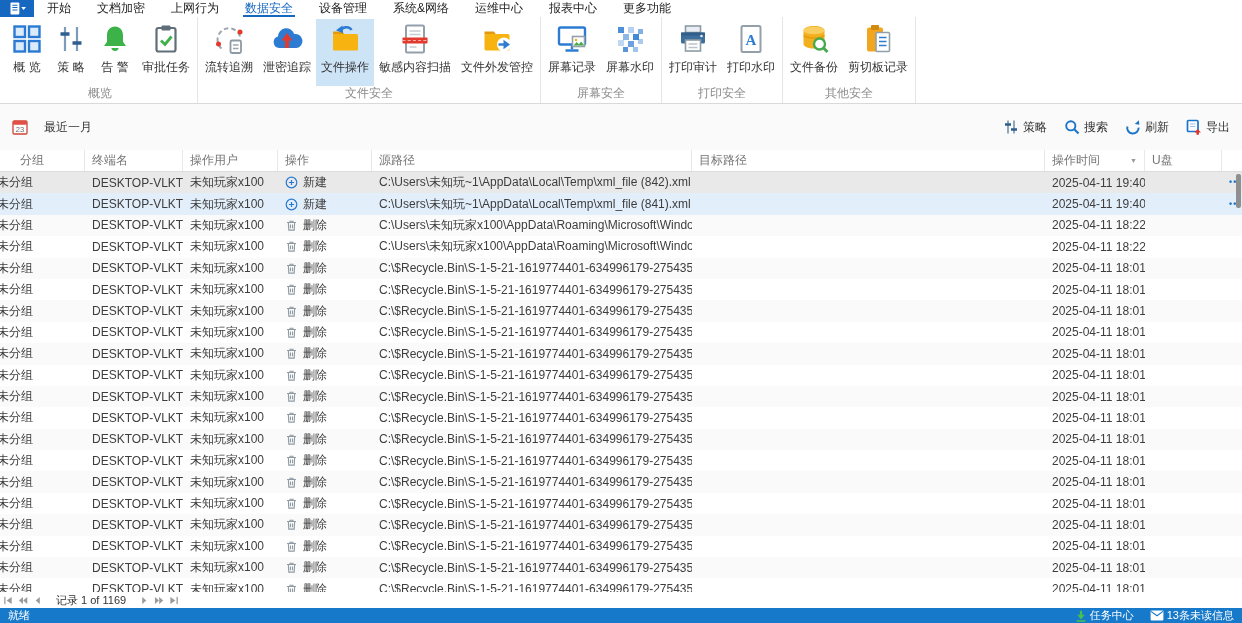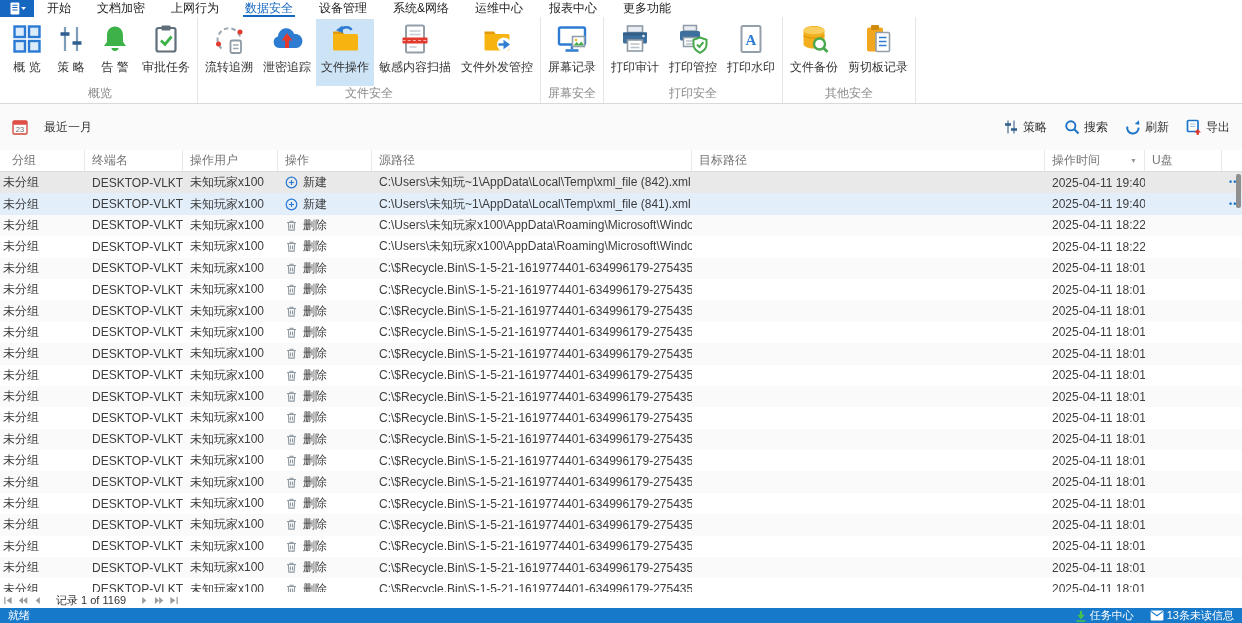--- a/index.html
+++ b/index.html
@@ -29,32 +29,32 @@
   
   .filterbar{height:46px;display:flex;align-items:center;background:#fafafa;padding:0 12px}
   .datechip{display:flex;align-items:center;gap:16px;color:#333;cursor:pointer}
   .i16,.i16 svg{width:16px;height:16px;display:block}
   .factions{margin-left:auto;display:flex;gap:17px;align-items:center}
   .faction{display:flex;align-items:center;gap:4px;cursor:pointer;color:#333}
 
   
   .thead{height:22px;display:flex;background:#fff;border-bottom:1px solid #dcdcdc;color:#757575}
   .th{display:flex;align-items:center;padding:0 4px 0 7px;border-right:1px solid #e8e8e8;white-space:nowrap;overflow:hidden}
-  .th.c0{padding-left:12px}
+  .th.c0{padding-left:20px}
   .th.spacer{flex:1;border-right:none}
   .sortarrow{margin-left:auto;font-size:7px;color:#999;padding-right:3px;cursor:pointer}
   .c0{width:85px}.c1{width:98px}.c2{width:95px}.c3{width:94px}.c4{width:320px}
   .c5{width:353px}.c6{width:100px}.c7{width:77px}.cact{width:20px;padding:0}
   .tbody{height:420px;overflow:hidden;position:relative;background:#fff}
   .trow{height:21.4px;display:flex;align-items:center}
   .trow:nth-child(even){background:#fafafa}
   .trow.sel{background:var(--rowsel,#e9e9e9)}
   .trow.hl{background:var(--rowhl,#e2eefa)}
   .td{padding:0 4px 0 7px;white-space:nowrap;overflow:hidden;color:#3d3d3d;height:100%;display:flex;align-items:center}
-  .td.c0{padding-left:8px;text-indent:-5px}
+  .td.c0{padding-left:2px;text-indent:-5px}
   .td.c3{gap:5px}
   .opicon,.opicon svg{width:13px;height:13px;display:block}
   .more{color:#1b74c8;font-weight:bold;font-size:9px;letter-spacing:1px;cursor:pointer;line-height:1}
   .vscroll{position:absolute;right:1px;top:2px;width:5px;height:34px;background:#8f8f8f;border-radius:2px;cursor:pointer}
 
   
   .pager{height:16px;display:flex;align-items:center;background:#fff;padding:0 3px;gap:5px;color:#333}
   .pbtn{display:flex;align-items:center;cursor:pointer}
   .pbtn svg{width:10px;height:9px;display:block;fill:#9a9a9a}
   .ptext{margin:0 8px;font-size:11px;white-space:nowrap}
@@ -205,50 +205,54 @@
             <svg viewBox="0 0 32 32" fill="none">
               <rect x="3" y="4.5" width="26" height="17" rx="1.5" stroke="#2e7cd2" stroke-width="2.4"></rect>
               <path d="M16 21.5v4.5M9.5 27.5h13" stroke="#2e7cd2" stroke-width="2.4"></path>
               <rect x="16.5" y="13.5" width="12" height="10" fill="#fff" stroke="#93a0aa" stroke-width="1.6"></rect>
               <circle cx="20" cy="17" r="1.3" fill="#f0b41e"></circle>
               <path d="M17.5 22.5l3.2-3.5 2.2 2.2 2.3-2.8 3 4.1z" fill="#49a94e"></path>
             </svg>
           </span>
           <span class="rlbl">屏幕记录</span>
         </div>
+        <div class="rbtn">
+          <span class="ricon">
+            <svg viewBox="0 0 32 32" fill="#2e7cd2">
+              <rect x="4" y="4" width="6" height="6" opacity="0.85"></rect>
+              <rect x="14" y="4" width="6" height="6" opacity="0.35"></rect>
+              <rect x="24" y="6" width="5" height="5" opacity="0.6"></rect>
+              <rect x="9" y="11" width="6" height="6" opacity="0.55"></rect>
+              <rect x="19" y="11" width="6" height="6" opacity="0.9"></rect>
+              <rect x="4" y="17" width="6" height="6" opacity="0.3"></rect>
+              <rect x="14" y="18" width="6" height="6" opacity="0.7"></rect>
+              <rect x="24" y="16" width="5" height="5" opacity="0.4"></rect>
+              <rect x="9" y="24" width="5" height="5" opacity="0.8"></rect>
+              <rect x="19" y="24" width="5" height="5" opacity="0.45"></rect>
+            </svg>
+          </span>
+          <span class="rlbl">屏幕水印</span>
+        </div>
       </div>
       <div class="glabel">屏幕安全</div>
     </div>
     <div class="rgroup">
       <div class="rbuttons">
         <div class="rbtn">
           <span class="ricon">
             <svg viewBox="0 0 32 32">
               <rect x="8.5" y="3" width="15" height="6.5" fill="#e8eef3" stroke="#8e9aa4" stroke-width="1.6"></rect>
               <rect x="4" y="9.5" width="24" height="11" rx="1.5" fill="#3c6e9e"></rect>
               <rect x="4" y="9.5" width="24" height="3" fill="#335e87"></rect>
               <circle cx="24.5" cy="13" r="1.3" fill="#dff0ff"></circle>
               <rect x="8.5" y="17" width="15" height="11" fill="#fff" stroke="#8e9aa4" stroke-width="1.6"></rect>
               <path d="M11.5 21h9M11.5 24.5h9" stroke="#b9c4cc" stroke-width="1.5"></path>
             </svg>
           </span>
           <span class="rlbl">打印审计</span>
-        </div>
-        <div class="rbtn">
-          <span class="ricon">
-            <svg viewBox="0 0 32 32">
-              <rect x="6.5" y="2.5" width="13" height="5.5" fill="#e8eef3" stroke="#8e9aa4" stroke-width="1.5"></rect>
-              <rect x="3" y="8" width="20" height="9.5" rx="1.5" fill="#3c6e9e"></rect>
-              <rect x="6.5" y="14.5" width="13" height="9" fill="#fff" stroke="#8e9aa4" stroke-width="1.5"></rect>
-              <path d="M9 18h8M9 21h8" stroke="#b9c4cc" stroke-width="1.3"></path>
-              <path d="M23 14.5l6.5 2.3v4.8c0 4-2.7 6.4-6.5 8.2-3.8-1.8-6.5-4.2-6.5-8.2v-4.8z" fill="#fff" stroke="#49a94e" stroke-width="2"></path>
-              <path d="M20 21.5l2.4 2.4 4-4.8" stroke="#49a94e" stroke-width="2" fill="none"></path>
-            </svg>
-          </span>
-          <span class="rlbl">打印管控</span>
         </div>
         <div class="rbtn">
           <span class="ricon">
             <svg viewBox="0 0 32 32">
               <rect x="6.5" y="3" width="19" height="26" rx="1.5" fill="#fff" stroke="#93a0aa" stroke-width="2"></rect>
               <text x="16" y="21.5" font-size="15" font-weight="bold" fill="#2e7cd2" text-anchor="middle" font-family="serif">A</text>
             </svg>
           </span>
           <span class="rlbl">打印水印</span>
         </div>

